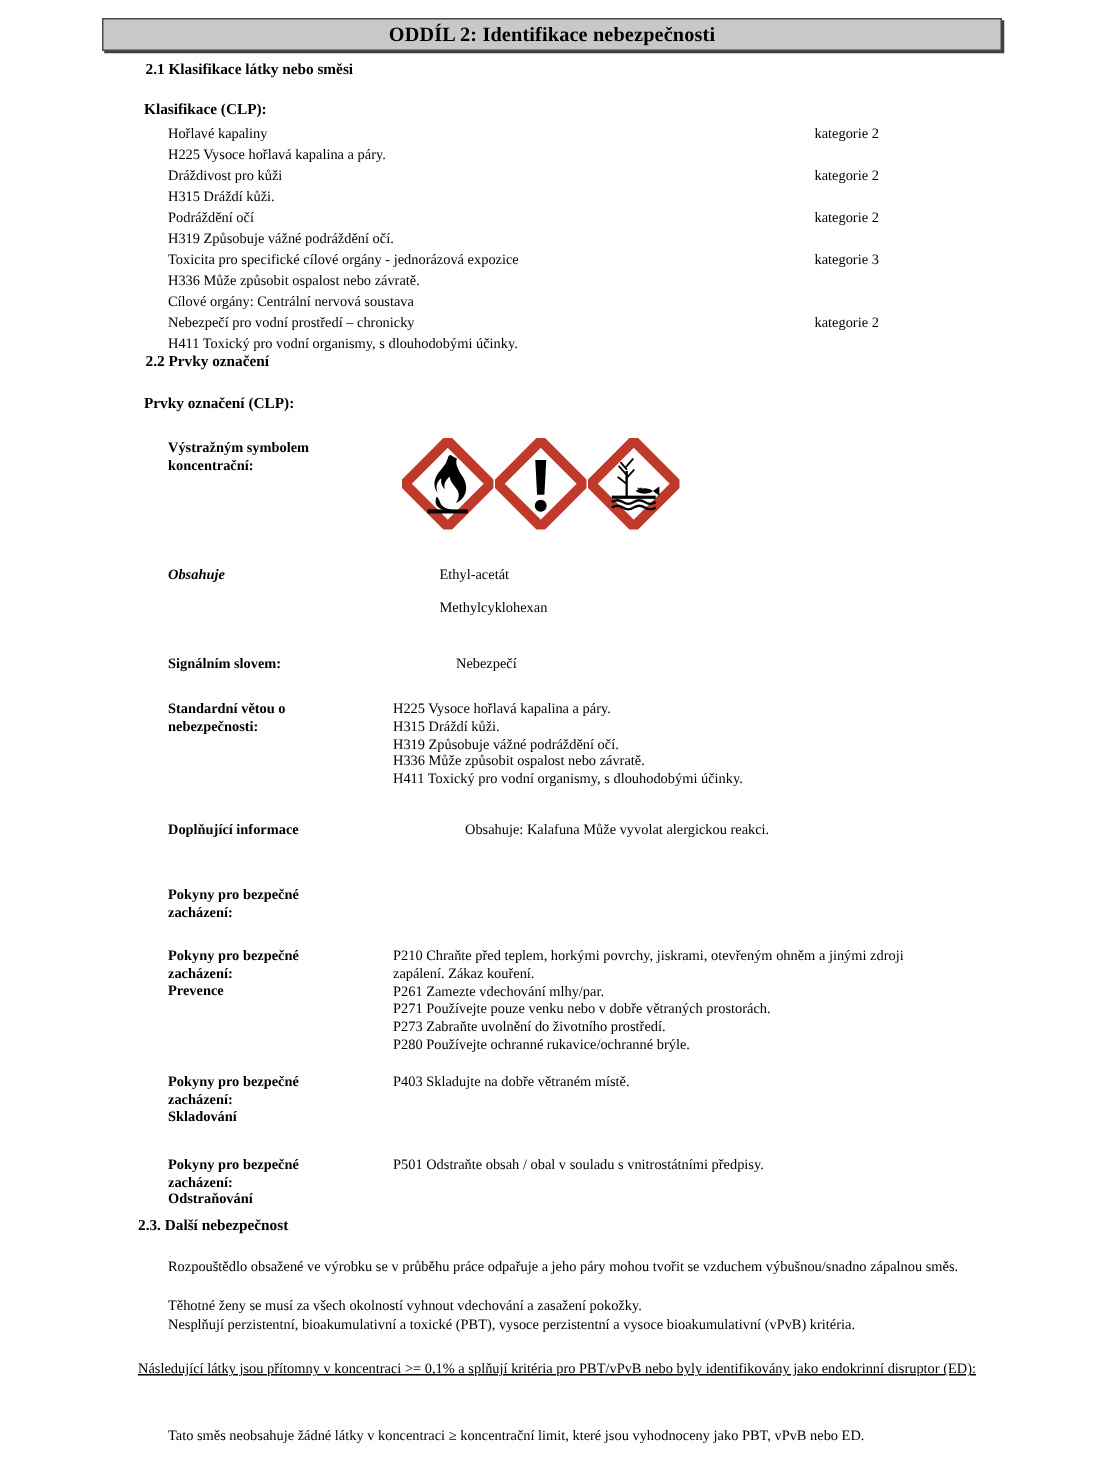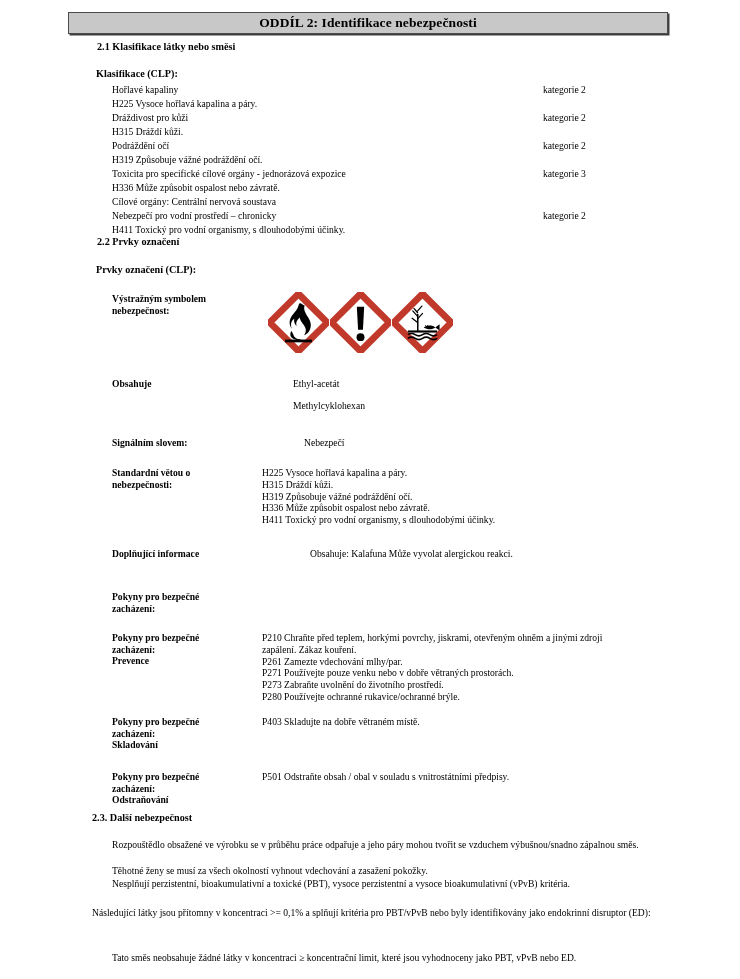--- a/index.html
+++ b/index.html
@@ -143,21 +143,21 @@
   <div class="abs cls-row" style="left:112px; top:196px;">Cílové orgány:  Centrální nervová soustava</div>
 
   <div class="abs cls-row" style="left:112px; top:210px;">Nebezpečí pro vodní prostředí – chronicky</div>
   <div class="abs cls-cat" style="left:543px; top:210px;">kategorie 2</div>
   <div class="abs hcode" style="left:112px; top:224px;">H411    Toxický pro vodní organismy, s dlouhodobými účinky.</div>
 
   <div class="abs num-heading" style="left:97px; top:236px;">2.2 Prvky označení</div>
   <div class="abs sub-heading" style="left:96px; top:264px;">Prvky označení (CLP):</div>
 
   <div class="lbl" style="top:293px;">Výstražným symbolem
-nebezpečnost:</div>
+koncentrační:</div>
 
   <div class="pictos">
 
     <div class="picto">
       <svg width="61" height="61" viewBox="0 0 100 100">
         <polygon points="50,3 97,50 50,97 3,50" fill="#ffffff" stroke="#c0392b" stroke-width="11"></polygon>
         <g fill="#000000">
           <path d="M50 22 c-2 8 -8 12 -12 19 c-4 7 -3 14 1 19 c-3 -8 0 -13 4 -16 c-1 6 1 9 4 12
                    c-2 -6 1 -10 5 -14 c1 7 6 10 9 16 c2 4 1 9 -2 13 c8 -3 12 -11 11 -19
                    c-1 -8 -6 -12 -9 -19 c-2 -4 -2 -8 -1 -11 c-4 0 -8 -8 -10 0z"></path>
@@ -191,21 +191,21 @@
           <path d="M26 76 q6 -4 12 0 q6 4 12 0 q6 -4 12 0 q6 4 12 0" stroke-width="2.6" fill="none"></path>
 
           <path d="M52 58 c6 -4 14 -4 19 0 c-5 4 -13 4 -19 0 z" stroke-width="0"></path>
           <path d="M71 58 l7 -5 l0 10 z" stroke-width="0"></path>
           <path d="M55 55 l3 3 M58 55 l-3 3" stroke-width="1.6" fill="none" stroke-linecap="round"></path>
         </g>
       </svg>
     </div>
   </div>
 
-  <div class="lbl" style="top:378px;">Obsahuje</div>
+  <div class="lbl" style="top:378px;font-style:italic;">Obsahuje</div>
   <div class="val wide" style="top:378px; line-height:11.2px;margin-left:31px;">Ethyl-acetát
 
 Methylcyklohexan</div>
 
   <div class="lbl" style="top:437px;">Signálním slovem:</div>
   <div class="val wide" style="top:437px;margin-left:42px;">Nebezpečí</div>
 
   <div class="lbl" style="top:467px;">Standardní větou o
 nebezpečnosti:</div>
   <div class="val wide" style="top:467px;">H225 Vysoce hořlavá kapalina a páry.
@@ -239,17 +239,17 @@
 zacházení:
 Odstraňování</div>
   <div class="val wide" style="top:771px;">P501 Odstraňte obsah / obal v souladu s vnitrostátními předpisy.</div>
 
   <div class="abs num-heading" style="left:92px; top:812px;">2.3. Další nebezpečnost</div>
 
   <div class="para" style="left:112px; top:839px; width:553px;">Rozpouštědlo obsažené ve výrobku se v průběhu práce odpařuje a jeho páry mohou tvořit se vzduchem výbušnou/snadno zápalnou směs.</div>
   <div class="para" style="left:112px; top:865px; width:553px;">Těhotné ženy se musí za všech okolností vyhnout vdechování a zasažení pokožky.</div>
   <div class="para" style="left:112px; top:878px; width:553px;">Nesplňují perzistentní, bioakumulativní a toxické (PBT), vysoce perzistentní a vysoce bioakumulativní (vPvB) kritéria.</div>
 
-  <div class="para" style="left:92px; top:907px; width:578px;">Následující látky jsou přítomny v koncentraci &gt;= 0,1% a splňují kritéria pro PBT/vPvB nebo byly identifikovány jako endokrinní disruptor (ED):</div>
+  <div class="para" style="left:92px; top:907px; width:578px;text-decoration:underline;">Následující látky jsou přítomny v koncentraci &gt;= 0,1% a splňují kritéria pro PBT/vPvB nebo byly identifikovány jako endokrinní disruptor (ED):</div>
 
   <div class="para" style="left:112px; top:952px; width:570px;">Tato směs neobsahuje žádné látky v koncentraci ≥ koncentrační limit, které jsou vyhodnoceny jako PBT, vPvB nebo ED.</div>
 
 </div>
 
 </body></html>

